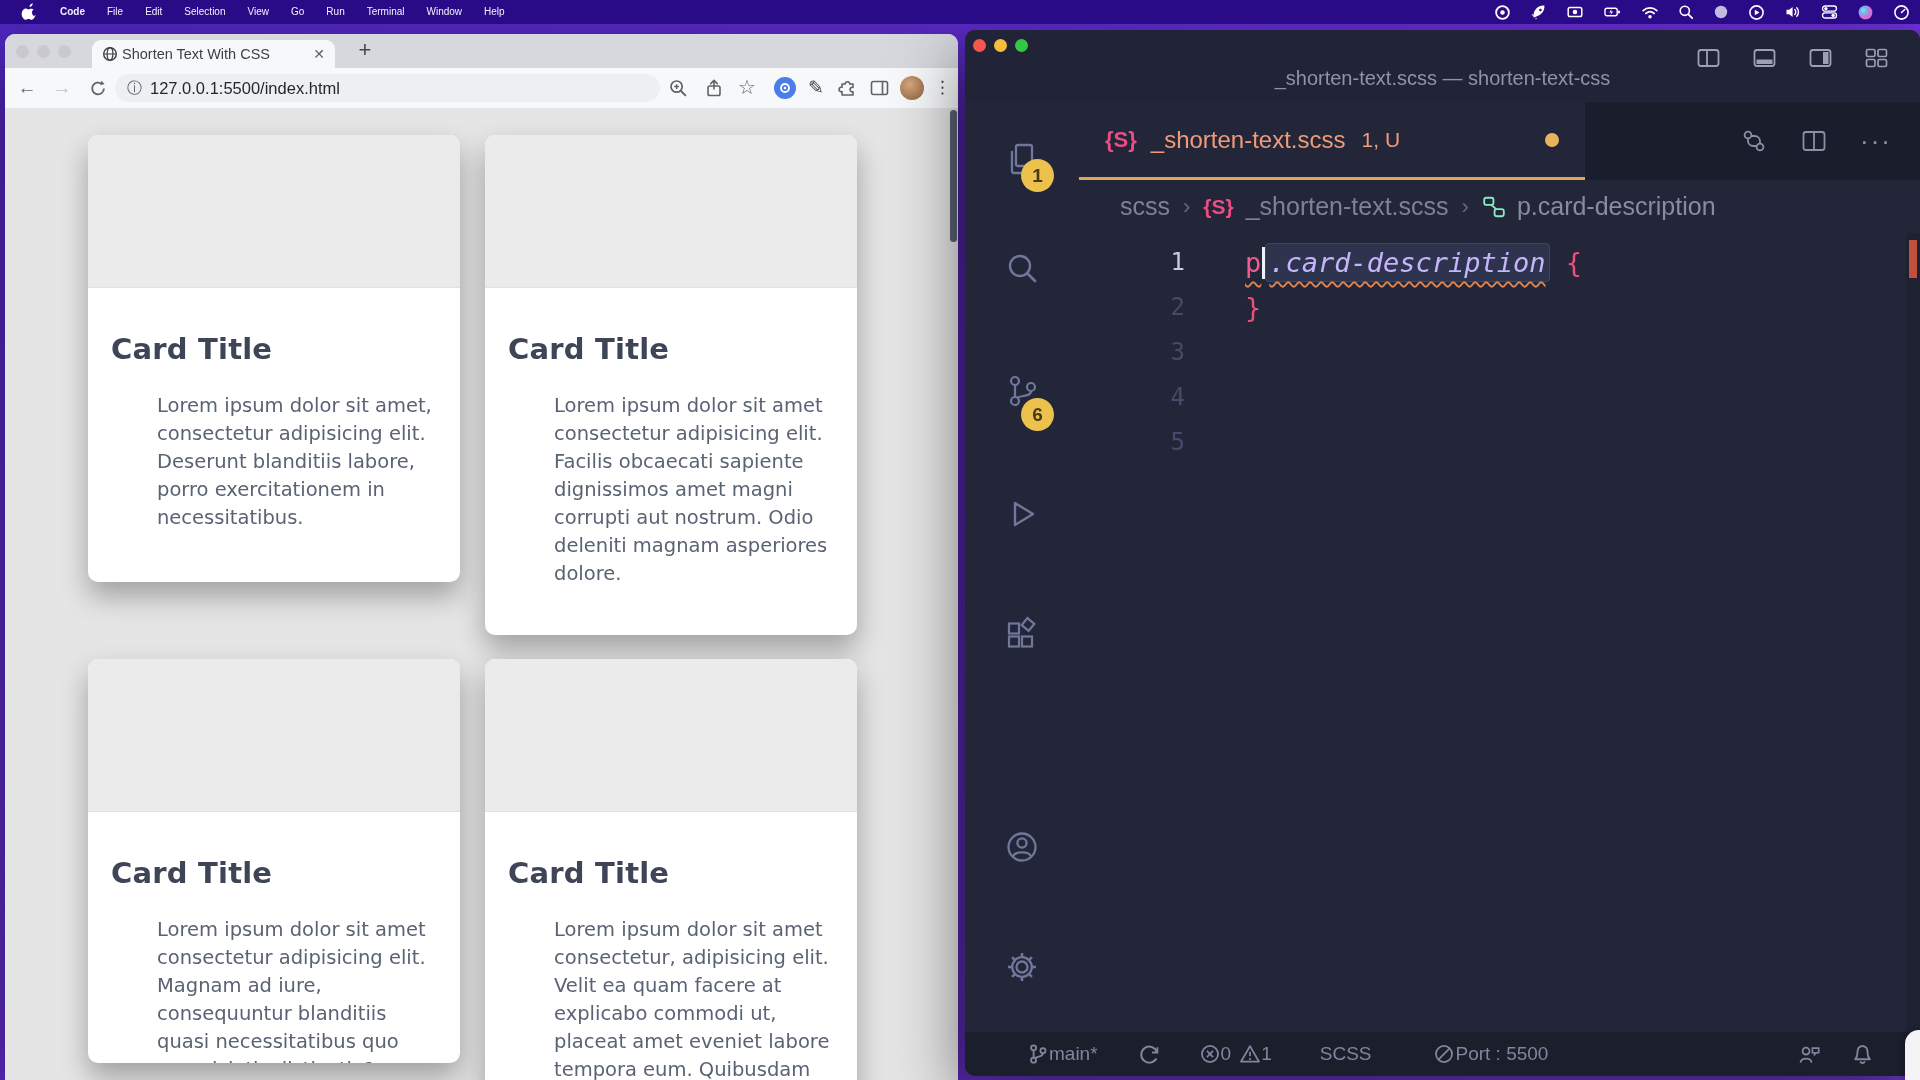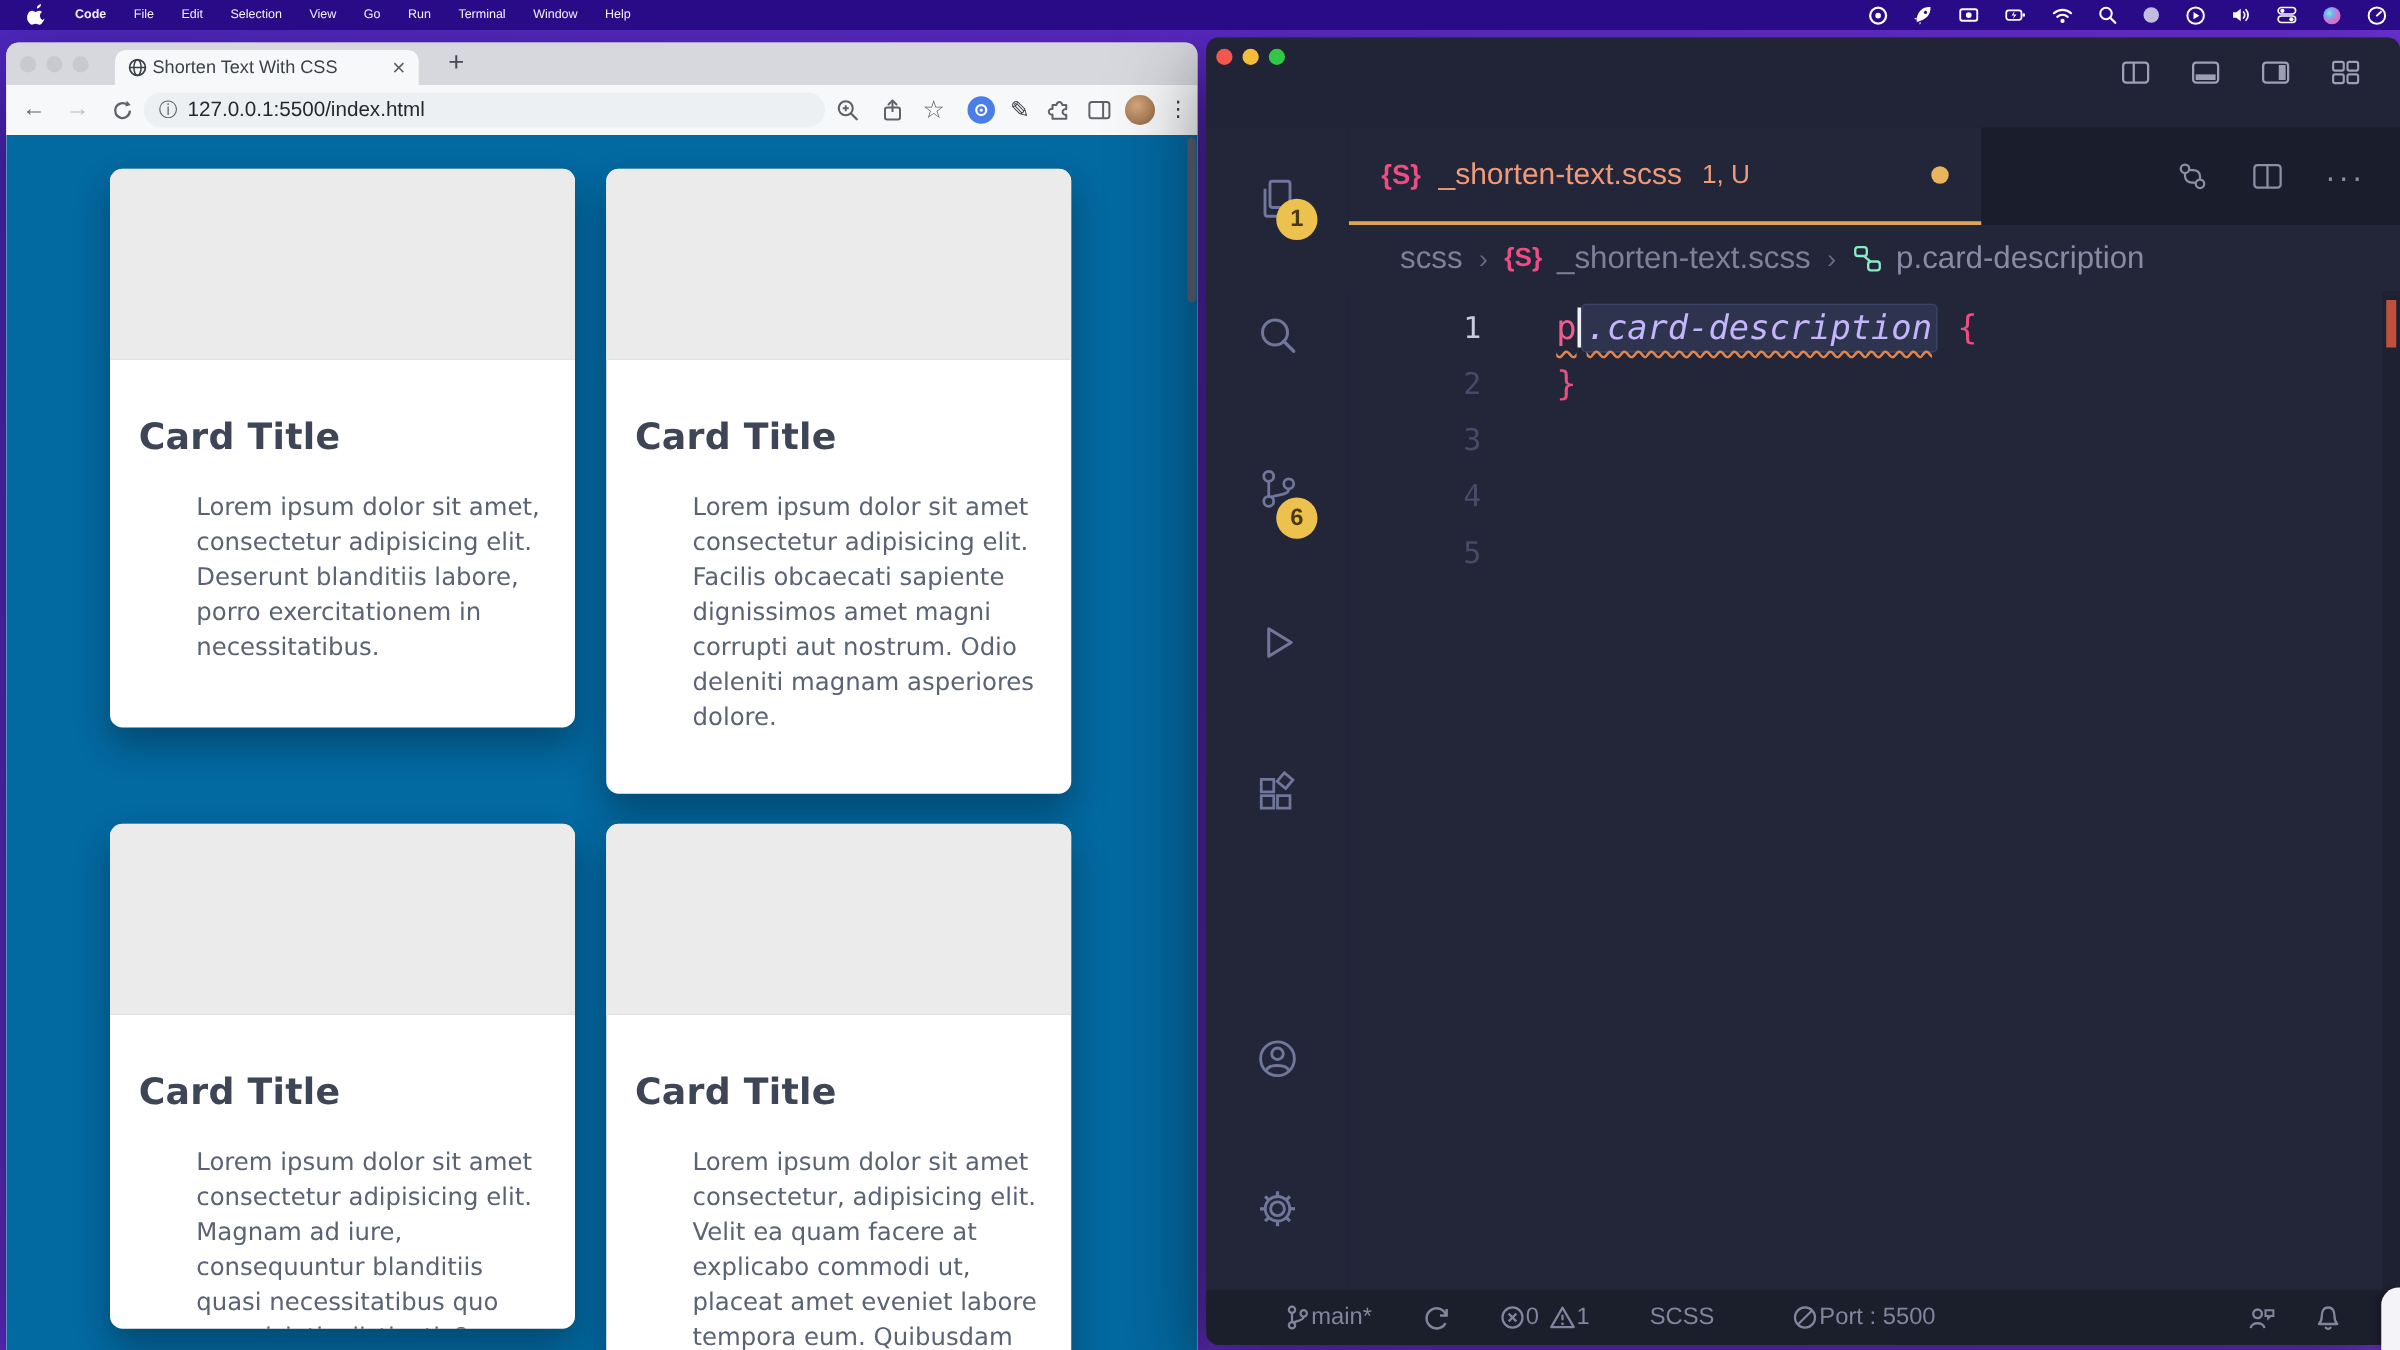--- a/index.html
+++ b/index.html
@@ -33,21 +33,21 @@
               line-height:27px; font-size:22px; color:#44484f; }
   .c-toolbar { position:absolute; top:34px; left:0; right:0; height:40px; background:#f7f8fa;
                display:flex; align-items:center; }
   .navbtn { width:26px; text-align:center; font-size:19px; color:#5f6368; margin-left:9px; }
   .navbtn.disabled { color:#b9bdc4; }
   .urlpill { position:absolute; left:110px; top:6px; width:545px; height:28px; border-radius:14px;
              background:#edf0f3; display:flex; align-items:center; padding:0 12px; }
   .urlpill .info { color:#5f6368; font-size:15px; margin-right:8px; }
   .urlpill .url { font-size:16.5px; color:#26282d; }
   .tb-ic { position:absolute; top:10px; color:#5f6368; }
-  .content { position:absolute; top:74px; left:0; right:0; bottom:0; background:#0369a1; overflow:hidden; }
+  .content { position:absolute; top:74px; left:0; right:0; bottom:0; background:#e5e5e5; overflow:hidden; }
   .cards { position:absolute; left:83px; top:27px; display:grid;
            grid-template-columns:372px 372px; column-gap:25px; row-gap:24px; align-items:start; }
   .card { background:#ffffff; border-radius:10px; overflow:hidden;
           box-shadow:0 14px 28px rgba(0,0,0,.30); font-family:"DejaVu Sans", sans-serif; }
   .card-img { height:153px; background:#ebebeb; border-bottom:1px solid #e2e2e2; }
   .card-body { padding:44px 23px 0; }
   .card-body h2 { font-size:29px; color:#3e4556; letter-spacing:.2px; }
   .card-body p { margin-top:26px; font-size:19.5px; line-height:28px; color:#5a6373;margin-left:46px; }
   .c-scroll { position:absolute; right:1px; top:2px; width:7px; height:132px; border-radius:4px; background:#596070; }
 
@@ -270,20 +270,21 @@
       </div>
       <div class="c-scroll"></div>
     </div>
   </div>
 
   <div class="win" id="vscode">
     <div class="v-titlebar">
       <span class="tl-dot" style="left:8px; top:9px; background:#f5564e"></span>
       <span class="tl-dot" style="left:29px; top:9px; background:#f6bd3b"></span>
       <span class="tl-dot" style="left:50px; top:9px; background:#33c748"></span>
+      <div class="v-title">_shorten-text.scss — shorten-text-css</div>
       <div class="v-layouts">
         <svg width="27" height="26" viewBox="0 0 26 26">
             <rect x="3" y="5" width="20" height="16" rx="2.5" fill="none" stroke="#9ba0b5" stroke-width="1.8"></rect>
             <line x1="11.5" y1="5" x2="11.5" y2="21" stroke="#9ba0b5" stroke-width="1.8"></line>
           </svg>
         <svg width="27" height="26" viewBox="0 0 26 26">
             <rect x="3" y="5" width="20" height="16" rx="2.5" fill="none" stroke="#9ba0b5" stroke-width="1.8"></rect>
             <rect x="5" y="14.5" width="16" height="4.5" fill="#9ba0b5"></rect>
           </svg>
         <svg width="27" height="26" viewBox="0 0 26 26">

